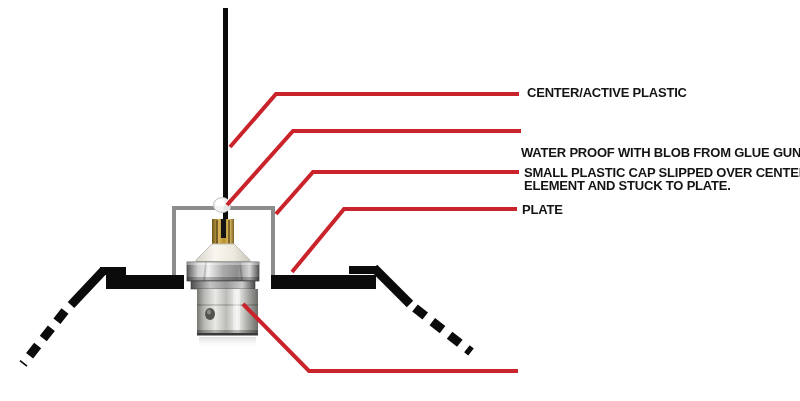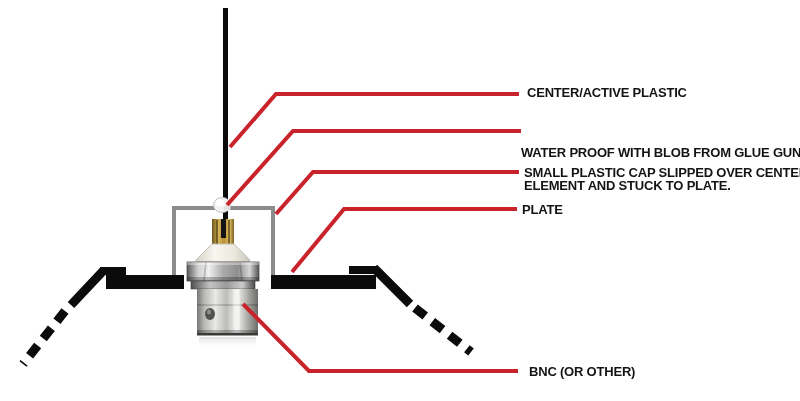--- a/index.html
+++ b/index.html
@@ -144,14 +144,13 @@
     <path class="redline" d="M227 205 L293 131 H521"></path>
     <path class="redline" d="M276 214 L313 172 H519"></path>
     <path class="redline" d="M292 272 L344 209 H517"></path>
     <path class="redline" d="M243 304 L309 371 H518"></path>
   </svg>
 
   <div class="lbl" id="lab-center">CENTER/ACTIVE PLASTIC</div>
   <div class="lbl" id="lab-waterproof">WATER PROOF WITH BLOB FROM GLUE GUN</div>
   <div class="lbl" id="lab-cap">SMALL PLASTIC CAP SLIPPED OVER CENTER ELEMENT AND STUCK TO PLATE.</div>
   <div class="lbl" id="lab-plate">PLATE</div>
-  <div class="lbl" id="lab-bnc">BNC (OR OTHER)</div>
 </div>
 
 </body></html>

